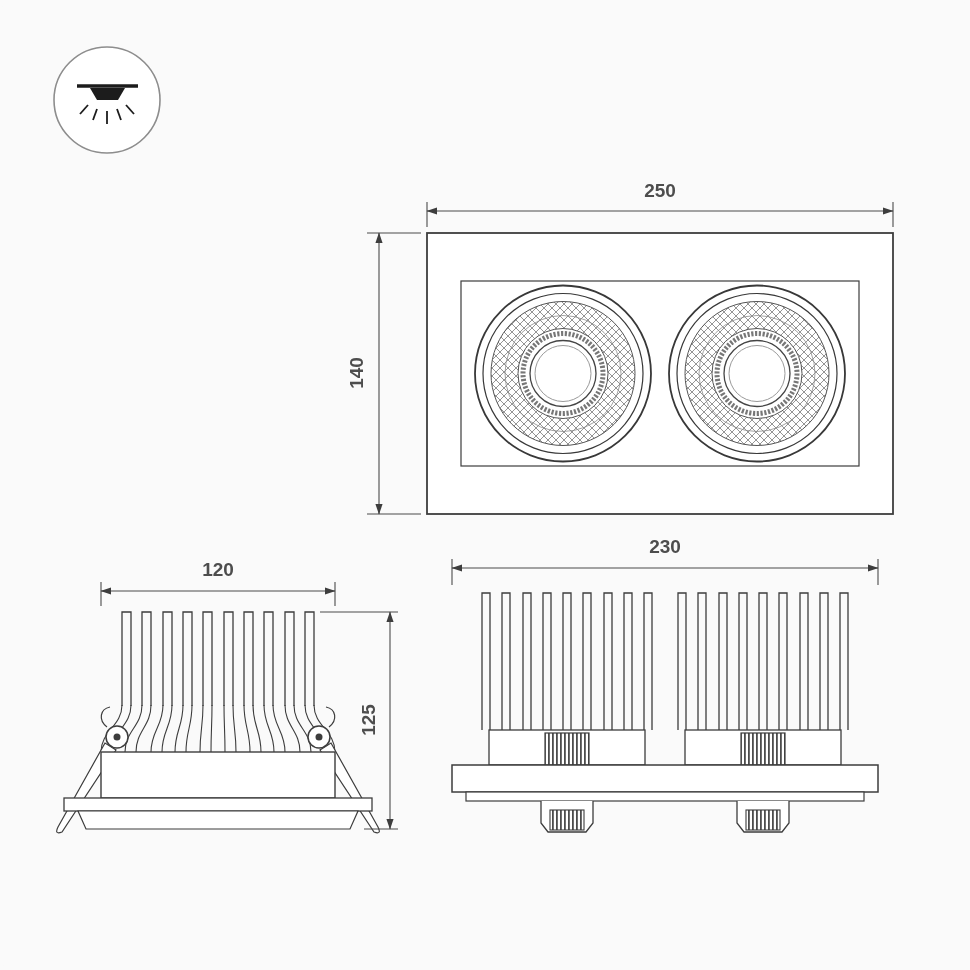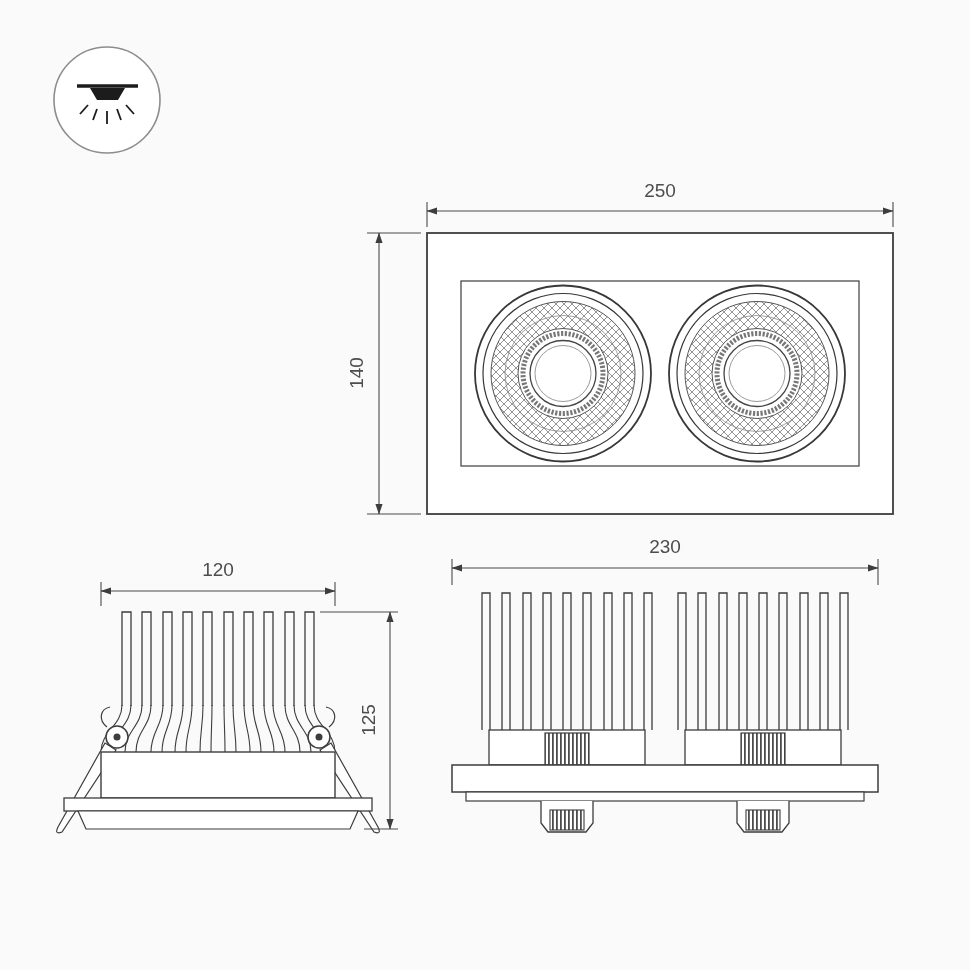--- a/index.html
+++ b/index.html
@@ -8,20 +8,21 @@
     background: #fafafa;
     font-family: "Liberation Sans", sans-serif;
   }
   .canvas {
     position: relative;
     width: 970px;
     height: 970px;
     background: #fafafa;
     border-radius: 14px;
     overflow: hidden;
+    font-weight: bold;
   }
   svg { display: block; }
   text.dim {
     font-family: "Liberation Sans", sans-serif;
     font-size: 19px;
     fill: #4d4d4d;
   }
   .ln  { stroke: #3d3d3d; fill: none; }
   .dimln { stroke: #4a4a4a; stroke-width: 1.1; fill: none; }
 </style>

